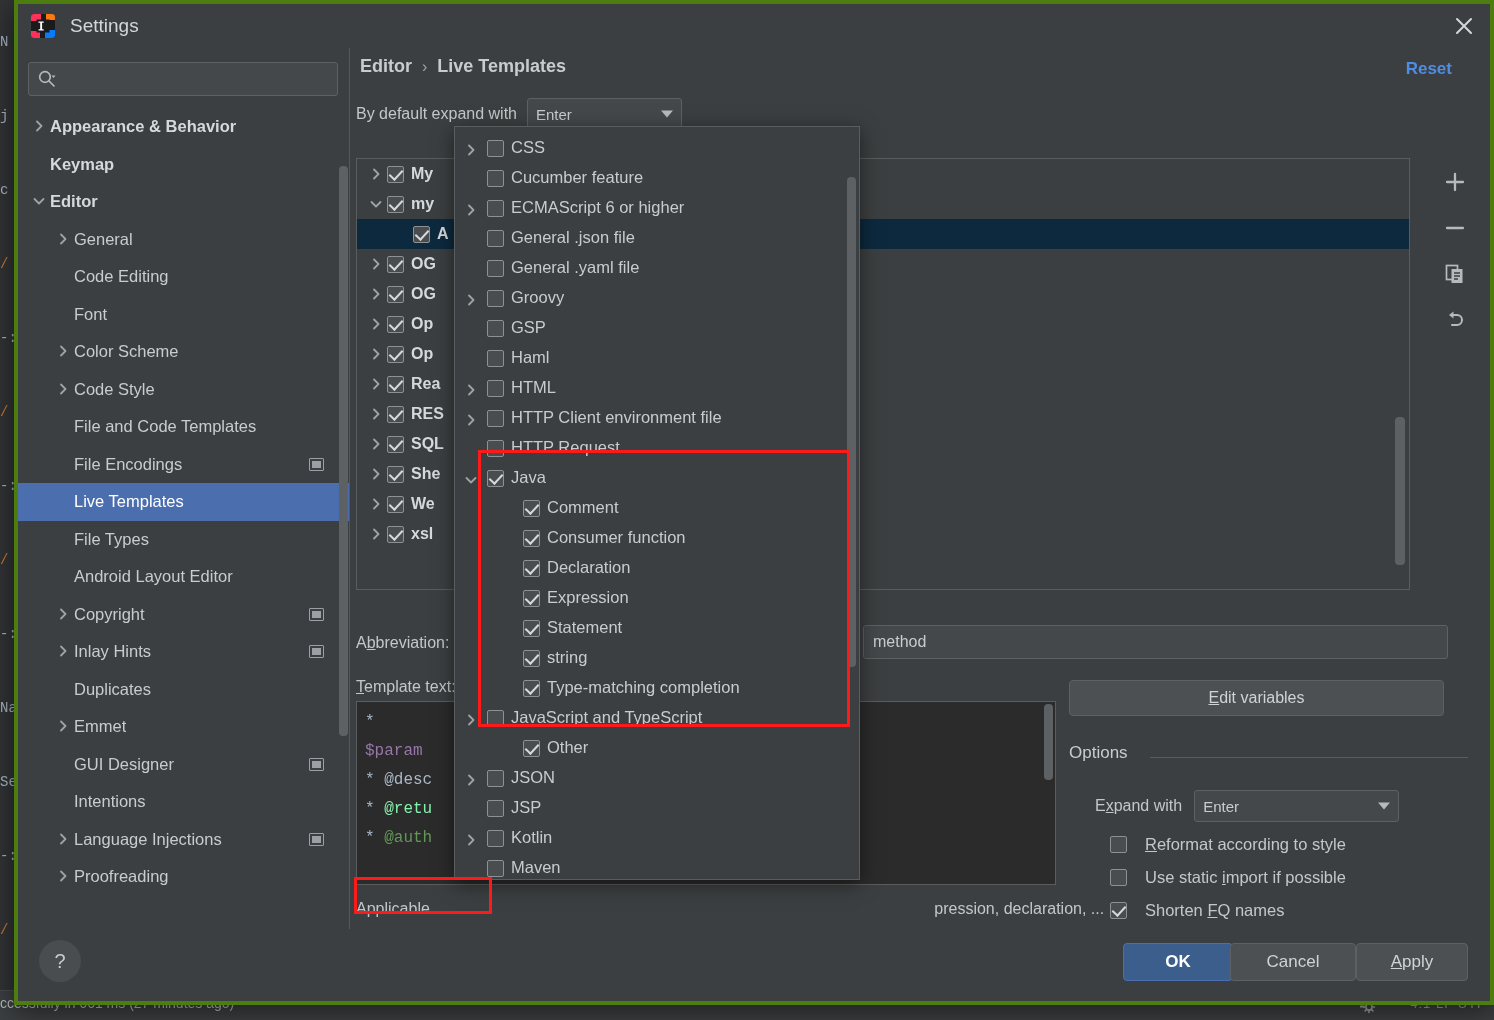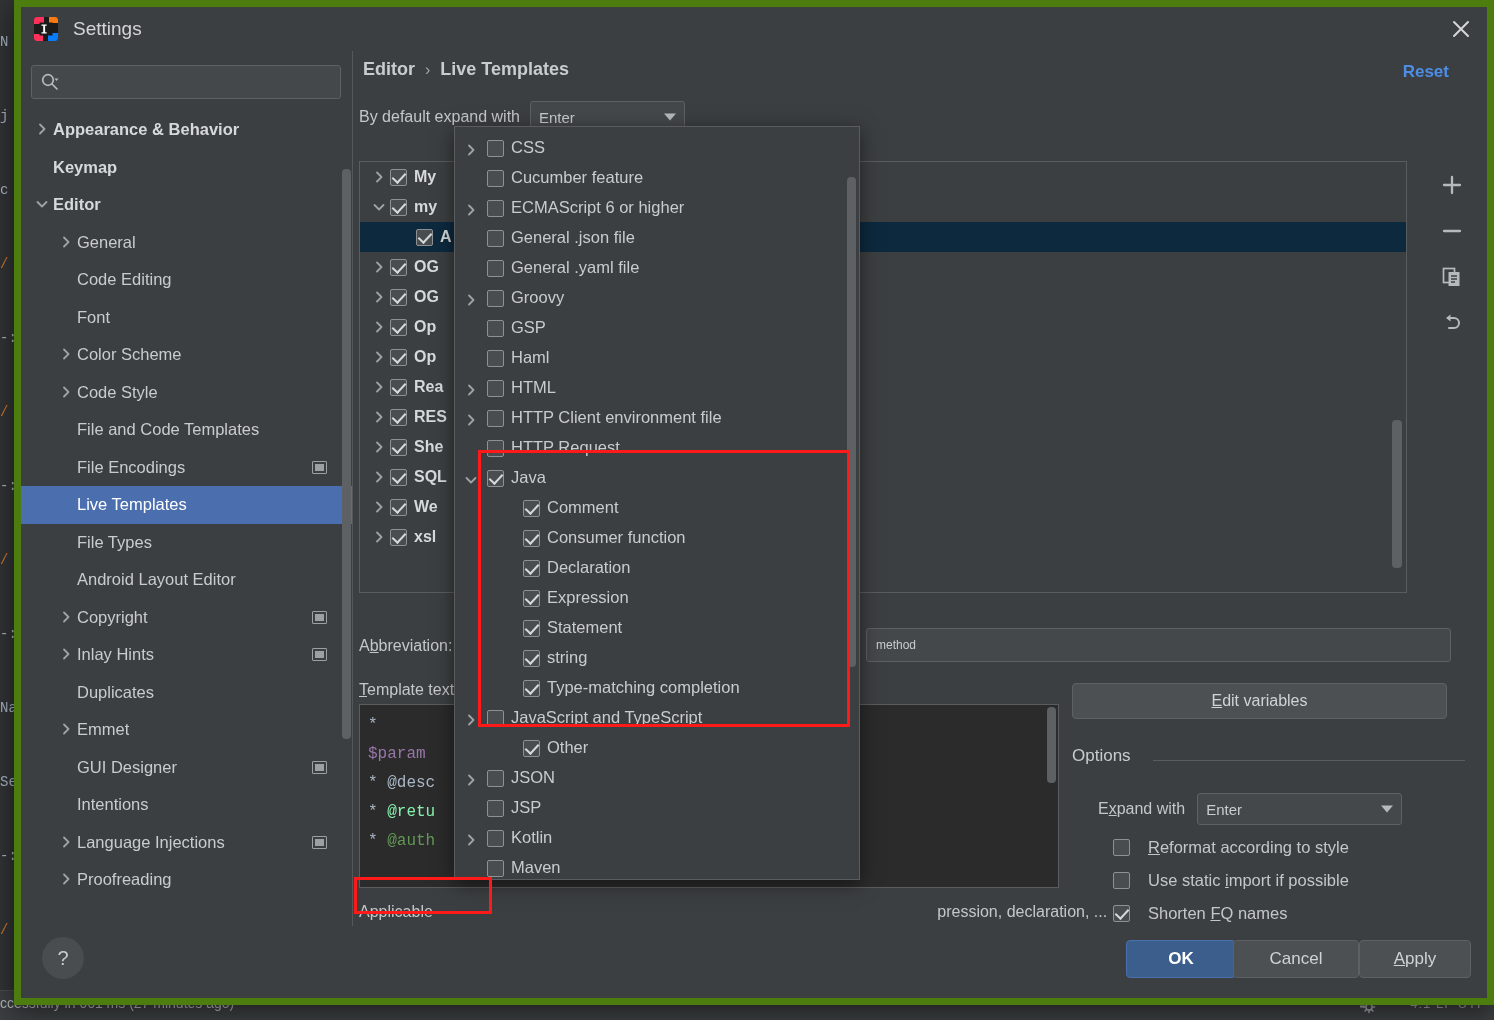--- a/index.html
+++ b/index.html
@@ -37,21 +37,21 @@
     color: #9aa0a4; font-size: 13px; letter-spacing: 1px;
   }
   .st-gear {
     position: absolute; right: 118px; top: 7px; width: 16px; height: 16px;
   }
 
   
   .dialog {
     position: absolute; left: 14px; top: 0; width: 1480px; height: 1005px;
     background: #3c3f41;
-    border: 7px solid #4d7c0f;
+    border: 4px solid #4d7c0f;
     box-shadow: 0 6px 26px rgba(0,0,0,.55);
     display: flex; flex-direction: column;
   }
   .titlebar {
     height: 44px; flex: 0 0 44px; position: relative;
     background: #3c3f41;
     display: flex; align-items: center; padding-left: 12px;
   }
   .ij-logo { width: 26px; height: 26px; position: relative; flex: 0 0 26px; }
   .title-text {
@@ -180,21 +180,21 @@
   .tool-col .tool { width: 28px; height: 28px; display:flex; align-items:center; justify-content:center; }
 
   .abbrev-row {
     position: absolute; left: 6px; top: 578px; right: 80px;
     display: flex; align-items: center; gap: 10px;
   }
   .field-label { font-size: 16px; color: #c4c7c9; white-space: nowrap; }
   .field-label u { text-decoration: underline; }
   .text-input {
     height: 34px; background: #45484a; border: 1px solid #5e6163;
-    border-radius: 3px; color: #c9ccce; font-size: 12px;
+    border-radius: 3px; color: #c9ccce; font-size: 16px;
     padding: 0 9px; display: flex; align-items: center;
   }
   .desc-input { position: absolute; left: 513px; top: 577px; width: 585px; }
 
   .tmpl-text-label { position: absolute; left: 6px; top: 630px; }
   .editor-box {
     position: absolute; left: 6px; top: 653px; width: 700px; height: 184px;
     background: #2b2b2b; border: 1px solid #5a5d5f; overflow: hidden;
     font-family: "Liberation Mono", monospace; font-size: 16px;
     padding: 6px 8px; line-height: 29px; color: #a9b7c6;
@@ -584,30 +584,30 @@
                 <span class="cb checked"></span>
                 <span class="lbl">RES</span>
               </div>
               <div class="tmpl-row" style="padding-left: 8px;">
                 <span class="arrow">
                   <svg width="13" height="13" viewBox="0 0 13 13">
                     <path d="M4 1.5L8.5 6 4 10.5" fill="none" stroke="#9fa3a6" stroke-width="1.8" stroke-linecap="round" stroke-linejoin="round"></path>
                   </svg>
                 </span>
                 <span class="cb checked"></span>
+                <span class="lbl">SQL</span>
+              </div>
+              <div class="tmpl-row" style="padding-left: 8px;">
+                <span class="arrow">
+                  <svg width="13" height="13" viewBox="0 0 13 13">
+                    <path d="M4 1.5L8.5 6 4 10.5" fill="none" stroke="#9fa3a6" stroke-width="1.8" stroke-linecap="round" stroke-linejoin="round"></path>
+                  </svg>
+                </span>
+                <span class="cb checked"></span>
                 <span class="lbl">She</span>
-              </div>
-              <div class="tmpl-row" style="padding-left: 8px;">
-                <span class="arrow">
-                  <svg width="13" height="13" viewBox="0 0 13 13">
-                    <path d="M4 1.5L8.5 6 4 10.5" fill="none" stroke="#9fa3a6" stroke-width="1.8" stroke-linecap="round" stroke-linejoin="round"></path>
-                  </svg>
-                </span>
-                <span class="cb checked"></span>
-                <span class="lbl">SQL</span>
               </div>
               <div class="tmpl-row" style="padding-left: 8px;">
                 <span class="arrow">
                   <svg width="13" height="13" viewBox="0 0 13 13">
                     <path d="M4 1.5L8.5 6 4 10.5" fill="none" stroke="#9fa3a6" stroke-width="1.8" stroke-linecap="round" stroke-linejoin="round"></path>
                   </svg>
                 </span>
                 <span class="cb checked"></span>
                 <span class="lbl">We</span>
               </div>

